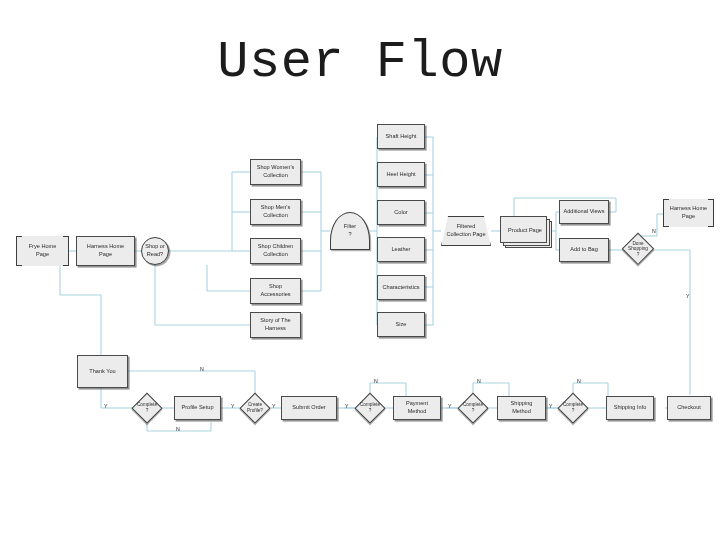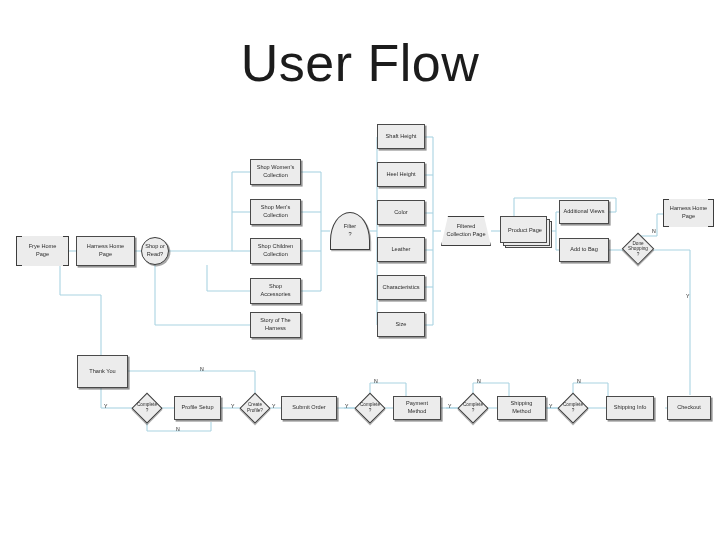--- a/index.html
+++ b/index.html
@@ -14,21 +14,21 @@
     background: #ffffff;
     overflow: hidden;
     font-family: "Liberation Sans", sans-serif;
   }
   #title {
     position: absolute;
     left: 0;
     top: 36px;
     width: 720px;
     text-align: center;
-    font-family: Liberation Sans, sans-serif;
+    font-family: Liberation Mono, monospace;
     font-weight: 200;
     font-size: 52px;
     letter-spacing: 0.5px;
     color: #1c1c1c;
     line-height: 1.05;
   }
   .node {
     position: absolute;
     box-sizing: border-box;
     display: flex;

